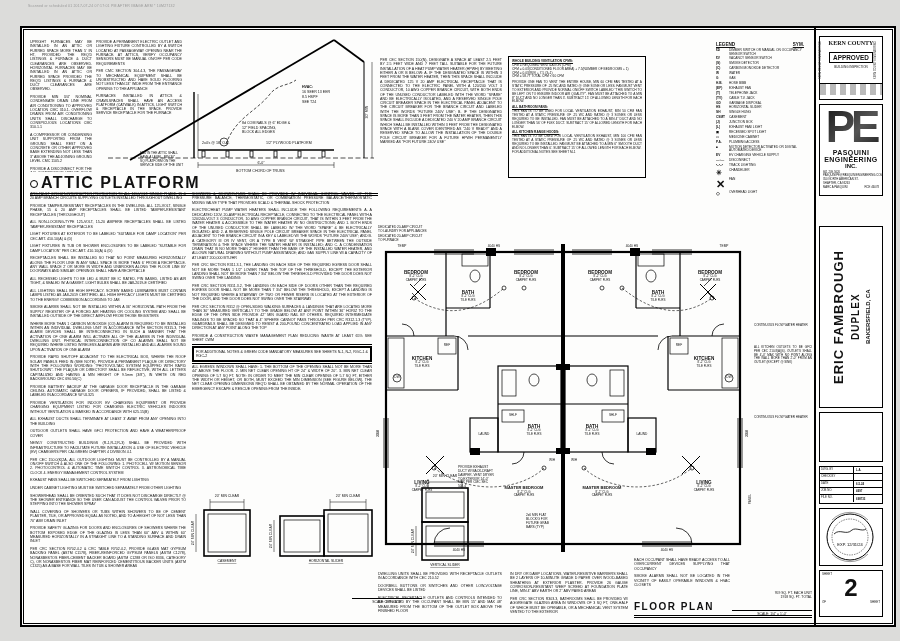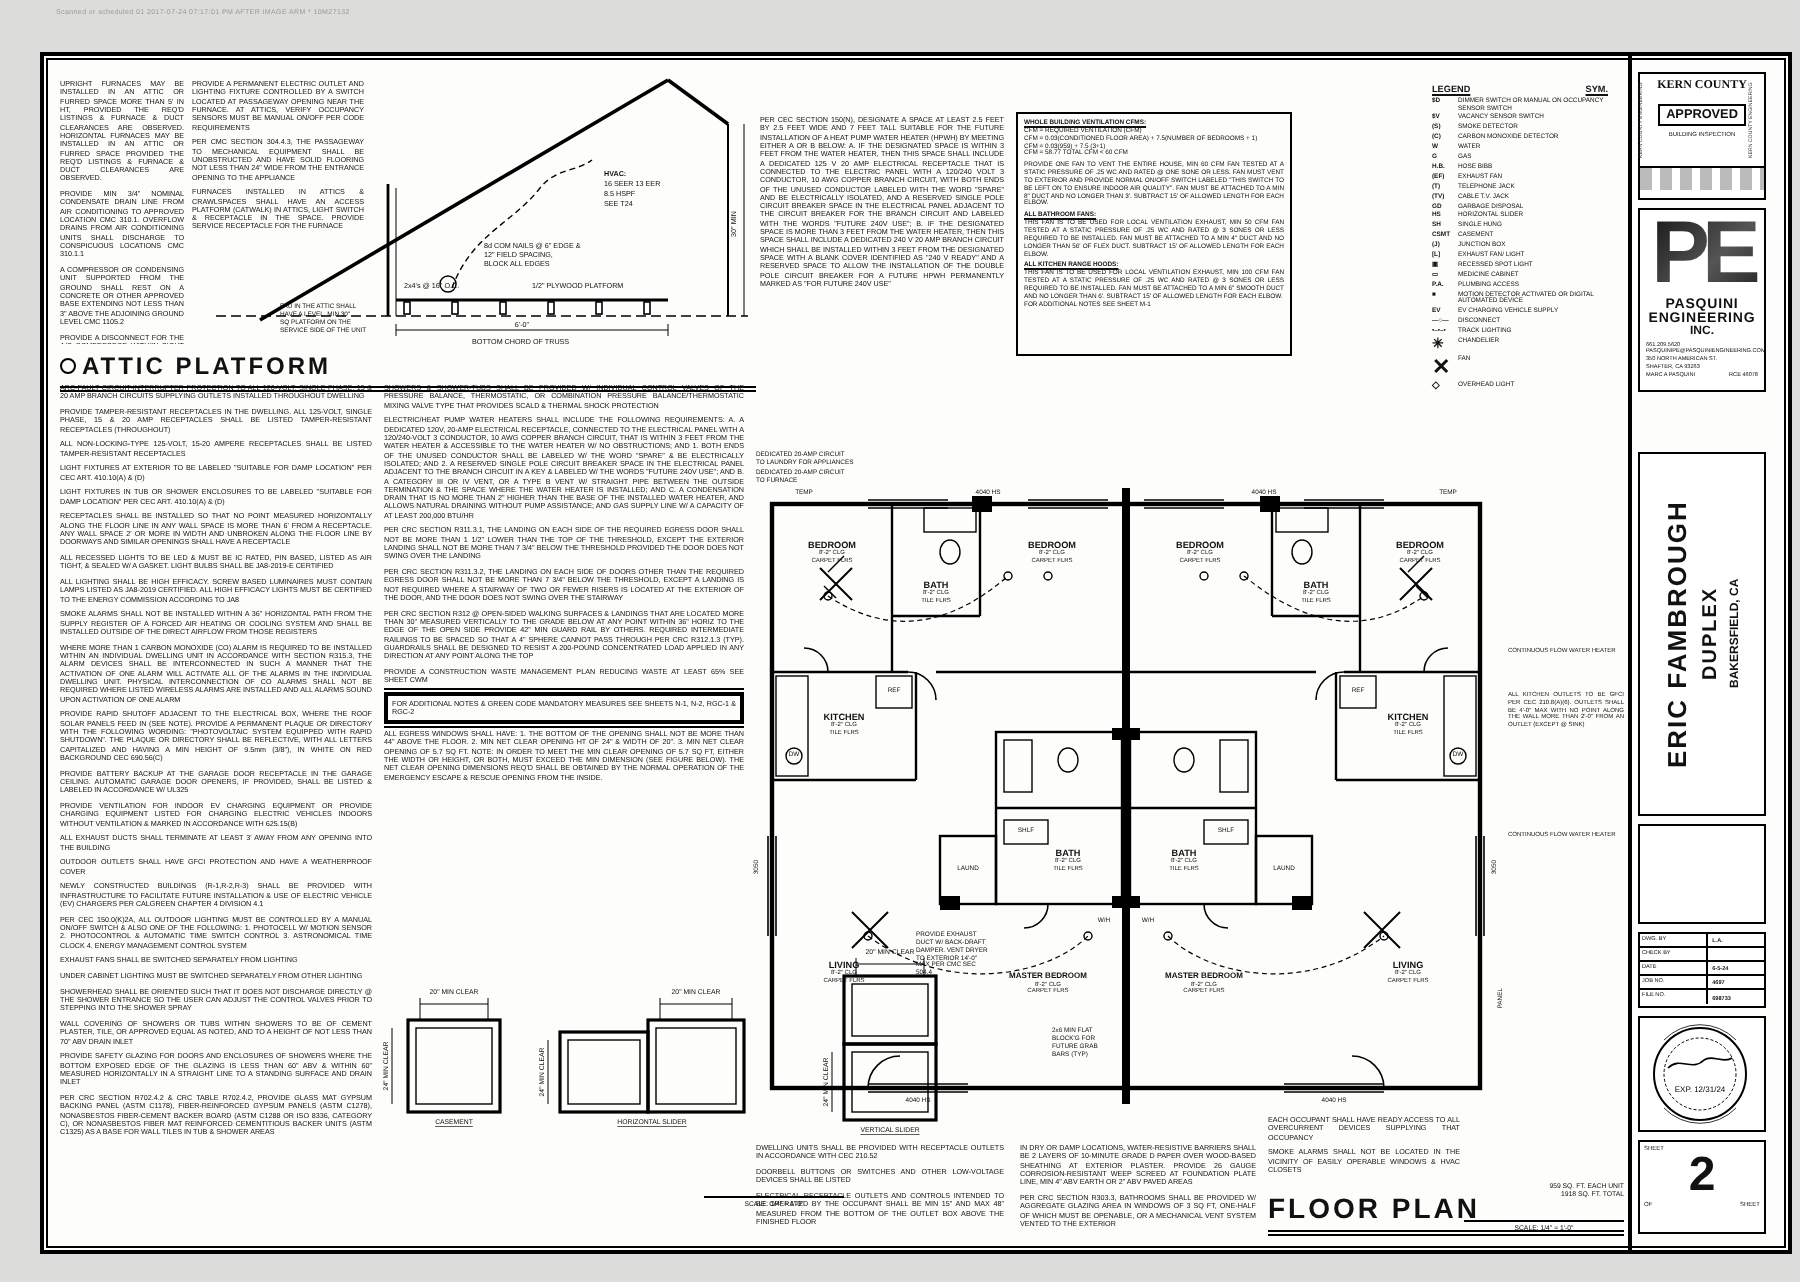--- a/index.html
+++ b/index.html
@@ -4,21 +4,21 @@
 <style>
   html,body{margin:0;padding:0;width:900px;height:641px;background:#dcdcda;font-family:"Liberation Sans",sans-serif;color:#111;overflow:hidden}
   .scan-note{position:absolute;left:28px;top:4px;font-size:3.5px;color:#999;letter-spacing:.2px}
   .sheet{position:absolute;left:20px;top:26px;width:872px;height:597px;background:#fdfdfc;border:2px solid #000;box-shadow:inset 0 0 0 1px #fff, inset 0 0 0 2px #000}
   .sheet *{box-sizing:border-box}
   .notes{position:absolute;overflow:hidden}
   .notes p{margin:0 0 3.4px;font-size:3.6px;line-height:1.2;text-align:justify;letter-spacing:0}
   .tiny{font-size:3.2px;line-height:1.2}
   .hband{position:absolute;border-bottom:1.6px solid #000;padding-bottom:1px}
   .hband:after{content:"";display:block;border-bottom:.6px solid #000;margin-top:1px}
-  .hband .ttl{font-weight:bold;font-size:12px;letter-spacing:1.5px;white-space:nowrap}
+  .hband .ttl{font-weight:bold;font-size:16px;letter-spacing:1.5px;white-space:nowrap}
   .hband .circ{display:inline-block;width:8px;height:8px;border:1px solid #000;border-radius:50%;vertical-align:middle;margin-right:3px}
   .scaletxt{font-size:3.4px;border-top:.6px solid #000;padding-top:.5px}
   .box-note{border:2px solid #000;outline:.6px solid #000;outline-offset:1px;padding:2px;font-size:3.6px;text-align:justify;margin:2px 0 3px}
   svg{position:absolute;overflow:visible}
   svg text{font-family:"Liberation Sans",sans-serif}
   .lbl{position:absolute;text-align:center;line-height:1.15;font-size:3.8px;white-space:nowrap;transform:translateX(-50%)}
   .lbl .rn{font-weight:bold;font-size:4.6px}
   .lbl .rs{font-size:3px}
   .ptag{position:absolute;font-size:3.2px;white-space:nowrap;transform:translateX(-50%)}
   .vrt{writing-mode:vertical-rl;transform:rotate(180deg)}
@@ -555,21 +555,21 @@
   <div class="notes" style="left:488px;top:544px;width:118px;height:44px">
     <p class="tiny">IN DRY OR DAMP LOCATIONS, WATER-RESISTIVE BARRIERS SHALL BE 2 LAYERS OF 10-MINUTE GRADE D PAPER OVER WOOD-BASED SHEATHING AT EXTERIOR PLASTER. PROVIDE 26 GAUGE CORROSION-RESISTANT WEEP SCREED AT FOUNDATION PLATE LINE, MIN 4" ABV EARTH OR 2" ABV PAVED AREAS</p>
     <p class="tiny">PER CRC SECTION R303.3, BATHROOMS SHALL BE PROVIDED W/ AGGREGATE GLAZING AREA IN WINDOWS OF 3 SQ FT, ONE-HALF OF WHICH MUST BE OPENABLE, OR A MECHANICAL VENT SYSTEM VENTED TO THE EXTERIOR</p>
   </div>
   <div class="notes" style="left:612px;top:530px;width:96px;height:34px">
     <p class="tiny">EACH OCCUPANT SHALL HAVE READY ACCESS TO ALL OVERCURRENT DEVICES SUPPLYING THAT OCCUPANCY</p>
     <p class="tiny">SMOKE ALARMS SHALL NOT BE LOCATED IN THE VICINITY OF EASILY OPERABLE WINDOWS &amp; HVAC CLOSETS</p>
   </div>
 
   <div class="hband" style="left:612px;top:568px;width:178px">
-    <span class="ttl" style="font-size:14px">FLOOR PLAN</span>
+    <span class="ttl" style="font-size:10px">FLOOR PLAN</span>
   </div>
   <div style="position:absolute;left:698px;top:563px;width:92px;text-align:right;font-size:3.4px;line-height:1.2">
     <div>959 SQ. FT. EACH UNIT</div>
     <div>1918 SQ. FT. TOTAL</div>
   </div>
   <div class="scaletxt" style="position:absolute;left:710px;top:582px;width:80px;text-align:center">SCALE: 1/4" = 1'-0"</div>
 
   <div style="position:absolute;left:792px;top:0;width:2px;height:597px;border-left:1px solid #000;border-right:1px solid #000"></div>
 
   <div class="tb" style="top:8px;height:64px">

